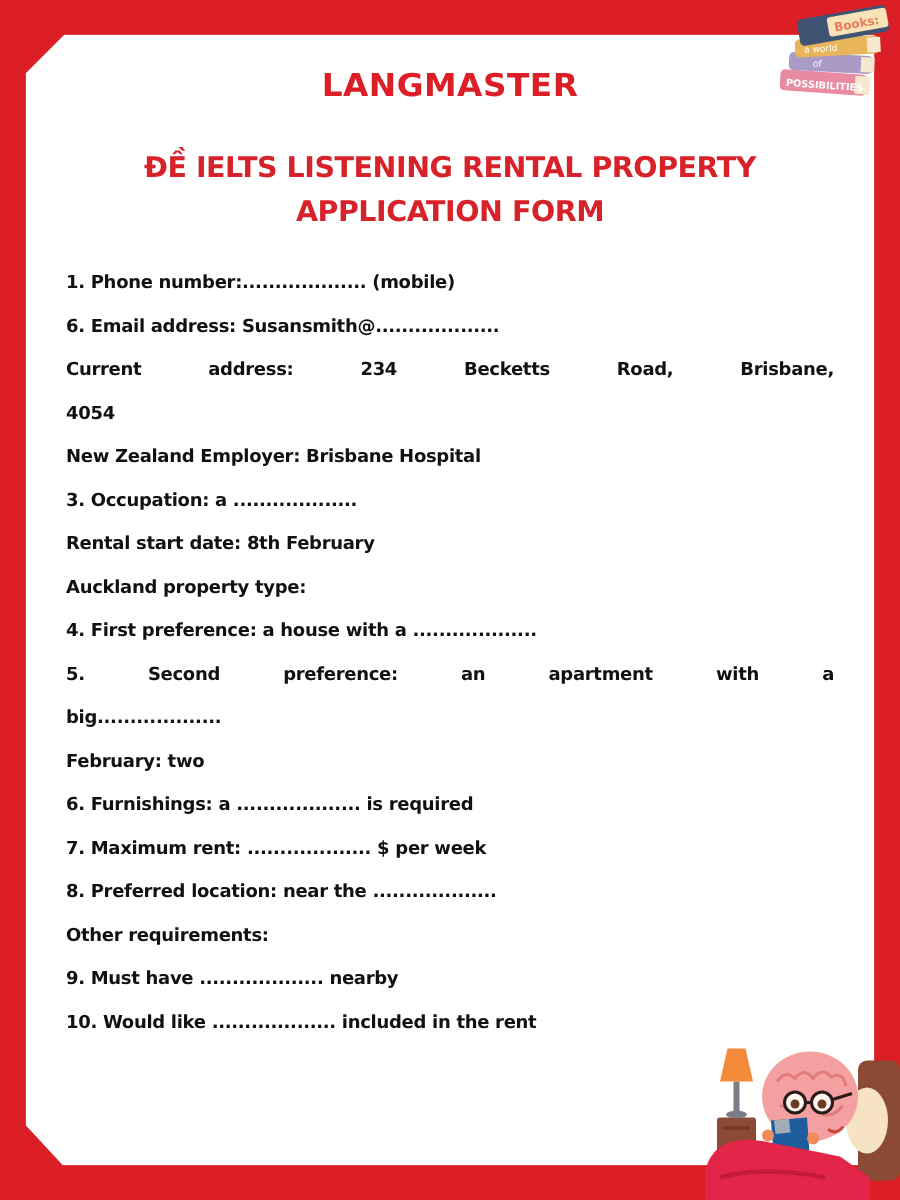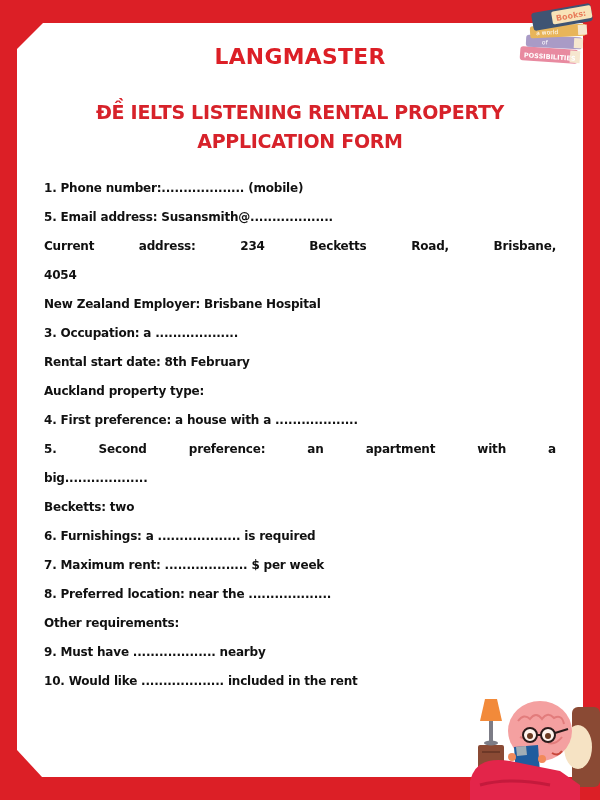--- a/index.html
+++ b/index.html
@@ -102,31 +102,31 @@
 
 <div class="brand">LANGMASTER</div>
 
 <div class="title">
   <span class="line">ĐỀ  IELTS LISTENING RENTAL PROPERTY</span>
   <span class="line">APPLICATION FORM</span>
 </div>
 
 <div class="body-text">
   <span class="row">1. Phone number:................... (mobile)</span>
-  <span class="row">5. Email address: Susansmith@...................</span>
+  <span class="row">6. Email address: Susansmith@...................</span>
   <span class="row justify">Current address: 234 Becketts Road, Brisbane,</span>
   <span class="row">4054</span>
   <span class="row">New Zealand Employer: Brisbane Hospital</span>
   <span class="row">3. Occupation: a ...................</span>
   <span class="row">Rental start date: 8th February</span>
   <span class="row">Auckland property type:</span>
   <span class="row">4. First preference: a house with a ...................</span>
   <span class="row justify">5. Second preference: an apartment with a</span>
   <span class="row">big...................</span>
-  <span class="row">Becketts: two</span>
+  <span class="row">February: two</span>
   <span class="row">6. Furnishings: a ................... is required</span>
   <span class="row">7. Maximum rent: ................... $ per week</span>
   <span class="row">8. Preferred location: near the ...................</span>
   <span class="row">Other requirements:</span>
   <span class="row">9. Must have ................... nearby</span>
   <span class="row">10. Would like ................... included in the rent</span>
 </div>
 
 <svg class="brain" viewBox="0 0 140 115">
 

